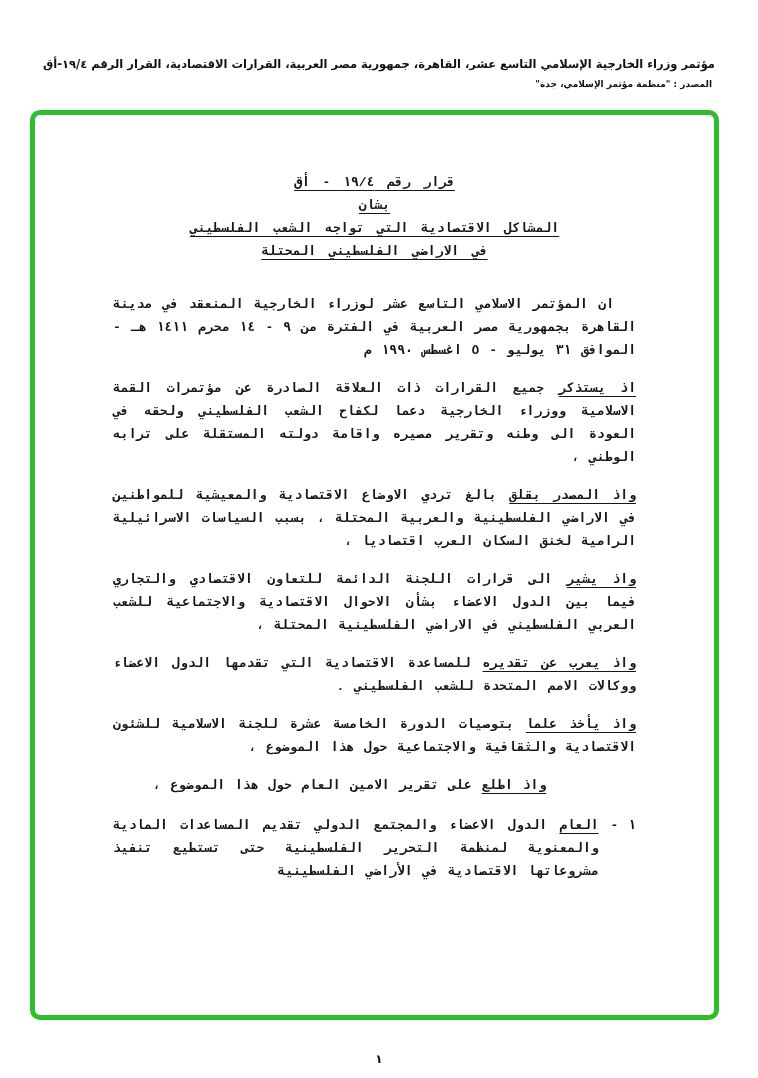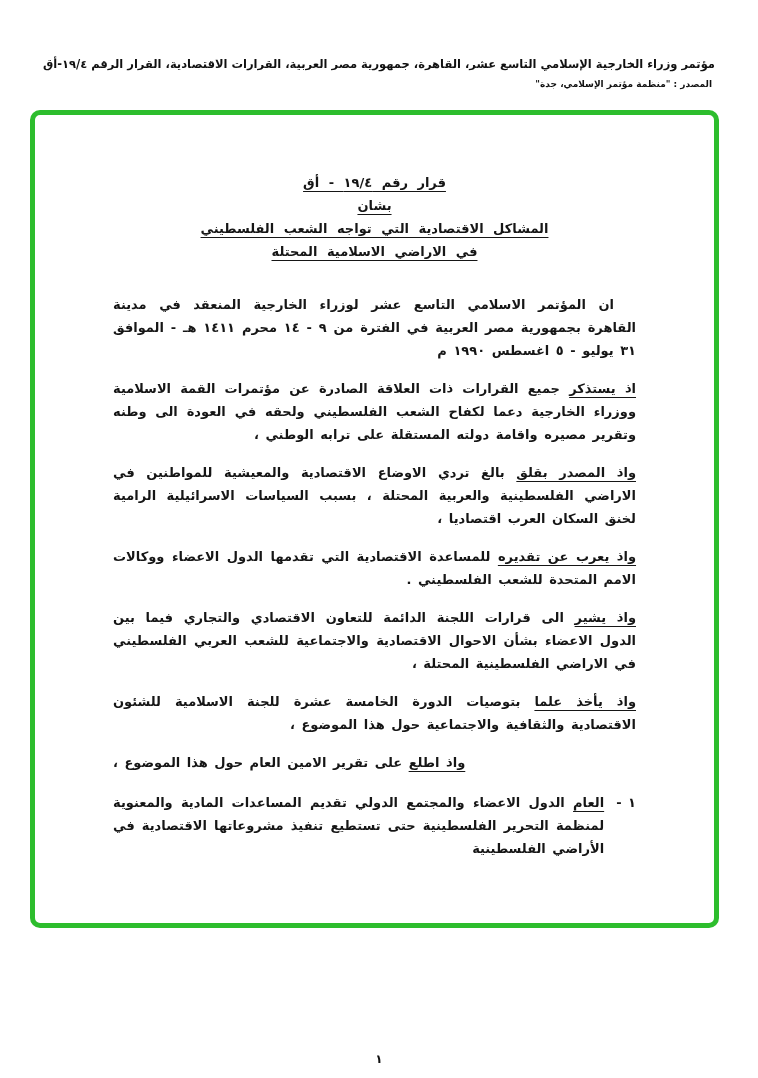--- a/index.html
+++ b/index.html
@@ -23,24 +23,25 @@
     font-size:9px;
     font-weight:bold;
     margin-top:7px;
     text-align:right;
     padding-left:46px; 
     padding-right:46px;
   }
   .scan-frame {
     position:absolute;
     left:30px; top:110px;
-    width:689px; height:818px;
+    width:689px; height:910px;
     border:5px solid #2dbd2d;
     border-radius:10px;
     background:#ffffff;
+    font-family:Liberation Mono, monospace;
   }
   .doc-content {
     direction:rtl;
     padding:56px 78px 0 78px;
     font-size:13px;
     font-weight:bold;
     line-height:23px;
     text-align:justify;
     color:#161616;
   }
@@ -50,21 +51,21 @@
     text-underline-offset:4px;
     line-height:23px;
     word-spacing:5px;
   }
   .para { margin:0 0 15px 0; word-spacing:2px; }
   .para .lead, .num-body .lead {
     text-decoration:underline;
     text-underline-offset:4px;
   }
   .p-first { text-indent:22px;margin-top:30px; }
-  .p-reviewed { margin-right:50px; text-align:left; }
+  .p-reviewed { margin-right:50px; text-align:center; }
   .num-item { display:flex; gap:12px; margin-top:17px; word-spacing:2px; }
   .num { flex:0 0 auto; white-space:nowrap; }
   .num-body { flex:1 1 auto; text-align:justify; }
   .page-number {
     position:absolute;
     left:0; right:0; bottom:12px;
     text-align:center;
     font-size:12px;
     font-weight:bold;
   }
@@ -77,45 +78,45 @@
   <div class="source-line">المصدر : "منظمة مؤتمر الإسلامي، جدة"</div>
 </div>
 
 <div class="scan-frame">
   <div class="doc-content">
 
     <div class="title-block">
       <div class="title-line">قرار رقم ١٩/٤ - أق</div>
       <div class="title-line">بشان</div>
       <div class="title-line">المشاكل الاقتصادية التي تواجه الشعب الفلسطيني</div>
-      <div class="title-line">في الاراضي الاسلامية المحتلة</div>
+      <div class="title-line">في الاراضي الفلسطيني المحتلة</div>
     </div>
 
     <p class="para p-first">
       <span>ان المؤتمر الاسلامي التاسع عشر لوزراء الخارجية المنعقد في مدينة القاهرة بجمهورية مصر العربية في الفترة من ٩ - ١٤ محرم ١٤١١ هـ - الموافق ٣١ يوليو - ٥ اغسطس ١٩٩٠ م</span>
     </p>
 
     <p class="para">
       <span class="lead">اذ يستذكر</span>
       <span>جميع القرارات ذات العلاقة الصادرة عن مؤتمرات القمة الاسلامية ووزراء الخارجية دعما لكفاح الشعب الفلسطيني ولحقه في العودة الى وطنه وتقرير مصيره واقامة دولته المستقلة على ترابه الوطني ،</span>
     </p>
 
     <p class="para">
       <span class="lead">واذ المصدر بقلق</span>
       <span>بالغ تردي الاوضاع الاقتصادية والمعيشية للمواطنين في الاراضي الفلسطينية والعربية المحتلة ، بسبب السياسات الاسرائيلية الرامية لخنق السكان العرب اقتصاديا ،</span>
     </p>
 
     <p class="para">
-      <span class="lead">واذ يعرب عن تقديره</span>
-      <span>للمساعدة الاقتصادية التي تقدمها الدول الاعضاء ووكالات الامم المتحدة للشعب الفلسطيني .</span>
+      <span class="lead">واذ يشير</span>
+      <span>الى قرارات اللجنة الدائمة للتعاون الاقتصادي والتجاري فيما بين الدول الاعضاء بشأن الاحوال الاقتصادية والاجتماعية للشعب العربي الفلسطيني في الاراضي الفلسطينية المحتلة ،</span>
     </p>
 
     <p class="para">
-      <span class="lead">واذ يشير</span>
-      <span>الى قرارات اللجنة الدائمة للتعاون الاقتصادي والتجاري فيما بين الدول الاعضاء بشأن الاحوال الاقتصادية والاجتماعية للشعب العربي الفلسطيني في الاراضي الفلسطينية المحتلة ،</span>
+      <span class="lead">واذ يعرب عن تقديره</span>
+      <span>للمساعدة الاقتصادية التي تقدمها الدول الاعضاء ووكالات الامم المتحدة للشعب الفلسطيني .</span>
     </p>
 
     <p class="para">
       <span class="lead">واذ يأخذ علما</span>
       <span>بتوصيات الدورة الخامسة عشرة للجنة الاسلامية للشئون الاقتصادية والثقافية والاجتماعية حول هذا الموضوع ،</span>
     </p>
 
     <p class="para p-reviewed">
       <span class="lead">واذ اطلع</span>
       <span>على تقرير الامين العام حول هذا الموضوع ،</span>

